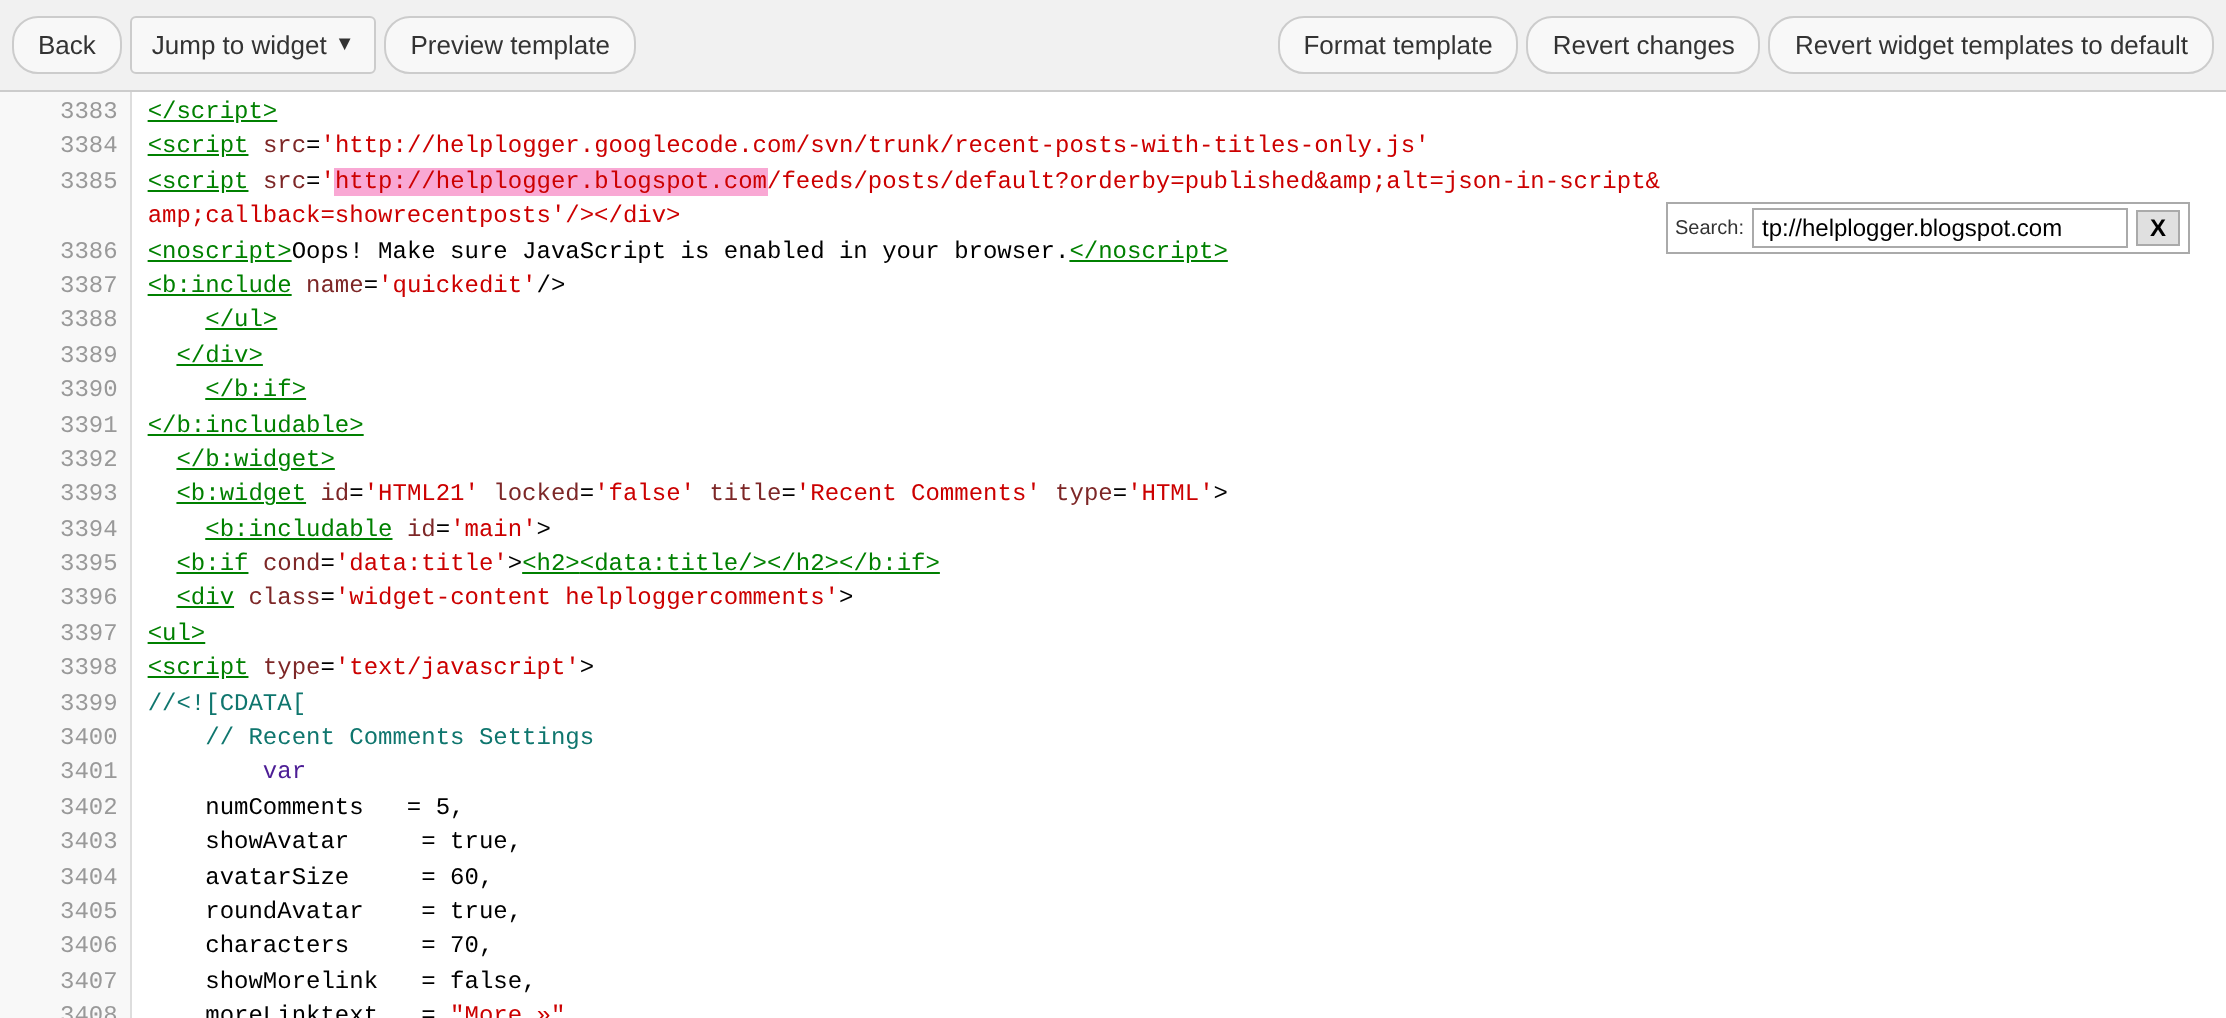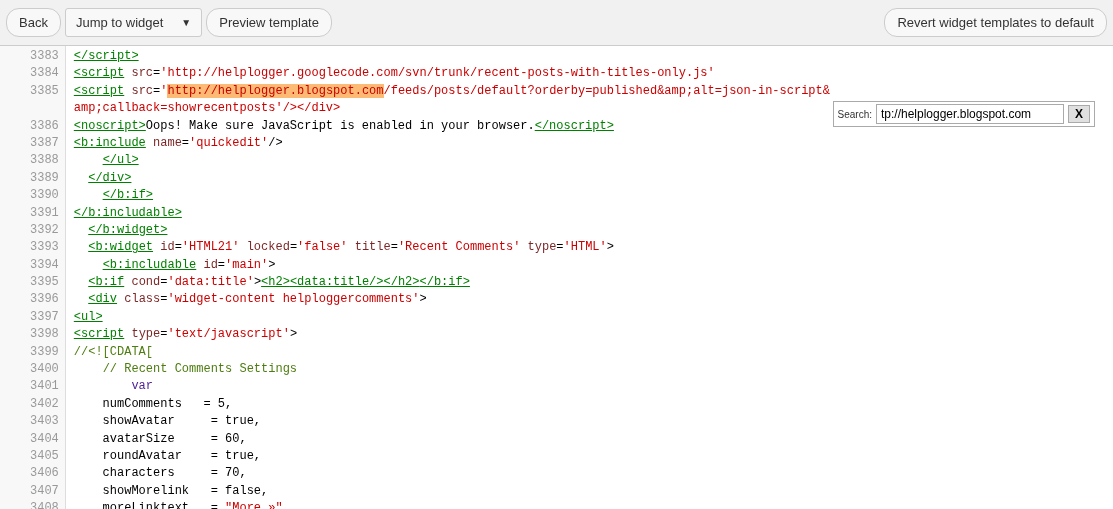--- a/index.html
+++ b/index.html
@@ -41,21 +41,21 @@
       font-weight: bold;
       padding: 7px 18px;
       font-size: 13px;
       cursor: pointer;
       white-space: nowrap;
     }
 
     .btn-jump {
       display: flex;
       align-items: center;
-      gap: 18px;
+      gap: 4px;
       padding: 6px 10px;
       border: 1px solid #ccc;
       background: #f8f8f8;
       border-radius: 3px;
       cursor: pointer;
       font-size: 13px;
       white-space: nowrap;
       color: #333;
     }
     .btn-jump .arrow { font-size: 10px; }
@@ -131,37 +131,39 @@
       font-size: 12px;
       font-weight: bold;
       font-family: Arial, sans-serif;
     }
 
     
     .tag { color: #008000; text-decoration: underline; }
     .attr-name { color: #7d2727; }
     .attr-val { color: #cc0000; }
     .orange { color: #4c1d95; }
-    .comment { color: #4d7c0f; margin-top: 24px; }
-    .hl-url { background: #fdba74; color: #cc0000; }
+    .comment { color: #0f766e; margin-top: 24px; }
+    .hl-url { background: #f9a8d4; color: #cc0000; }
     .line { display: block; min-height: 17.4px; }
 
     .line-num { display: block; min-height: 17.4px; margin-left: 24px; }
   </style>
 </head>
 <body>
 
 <div id="toolbar">
   <button class="toolbar-btn">Back</button>
   <button class="btn-jump">
     <span>Jump to widget</span>
     <span class="arrow">▼</span>
   </button>
   <button class="toolbar-btn">Preview template</button>
   <div class="toolbar-spacer"></div>
+  <button class="toolbar-btn">Format template</button>
+  <button class="toolbar-btn">Revert changes</button>
   <button class="toolbar-btn">Revert widget templates to default</button>
 </div>
 
 <div style="position:relative;">
   <div id="search-bar">
     <label>Search:</label>
     <input type="text" id="search-input" value="tp://helplogger.blogspot.com" style="">
     <button id="search-close">X</button>
   </div>
 

